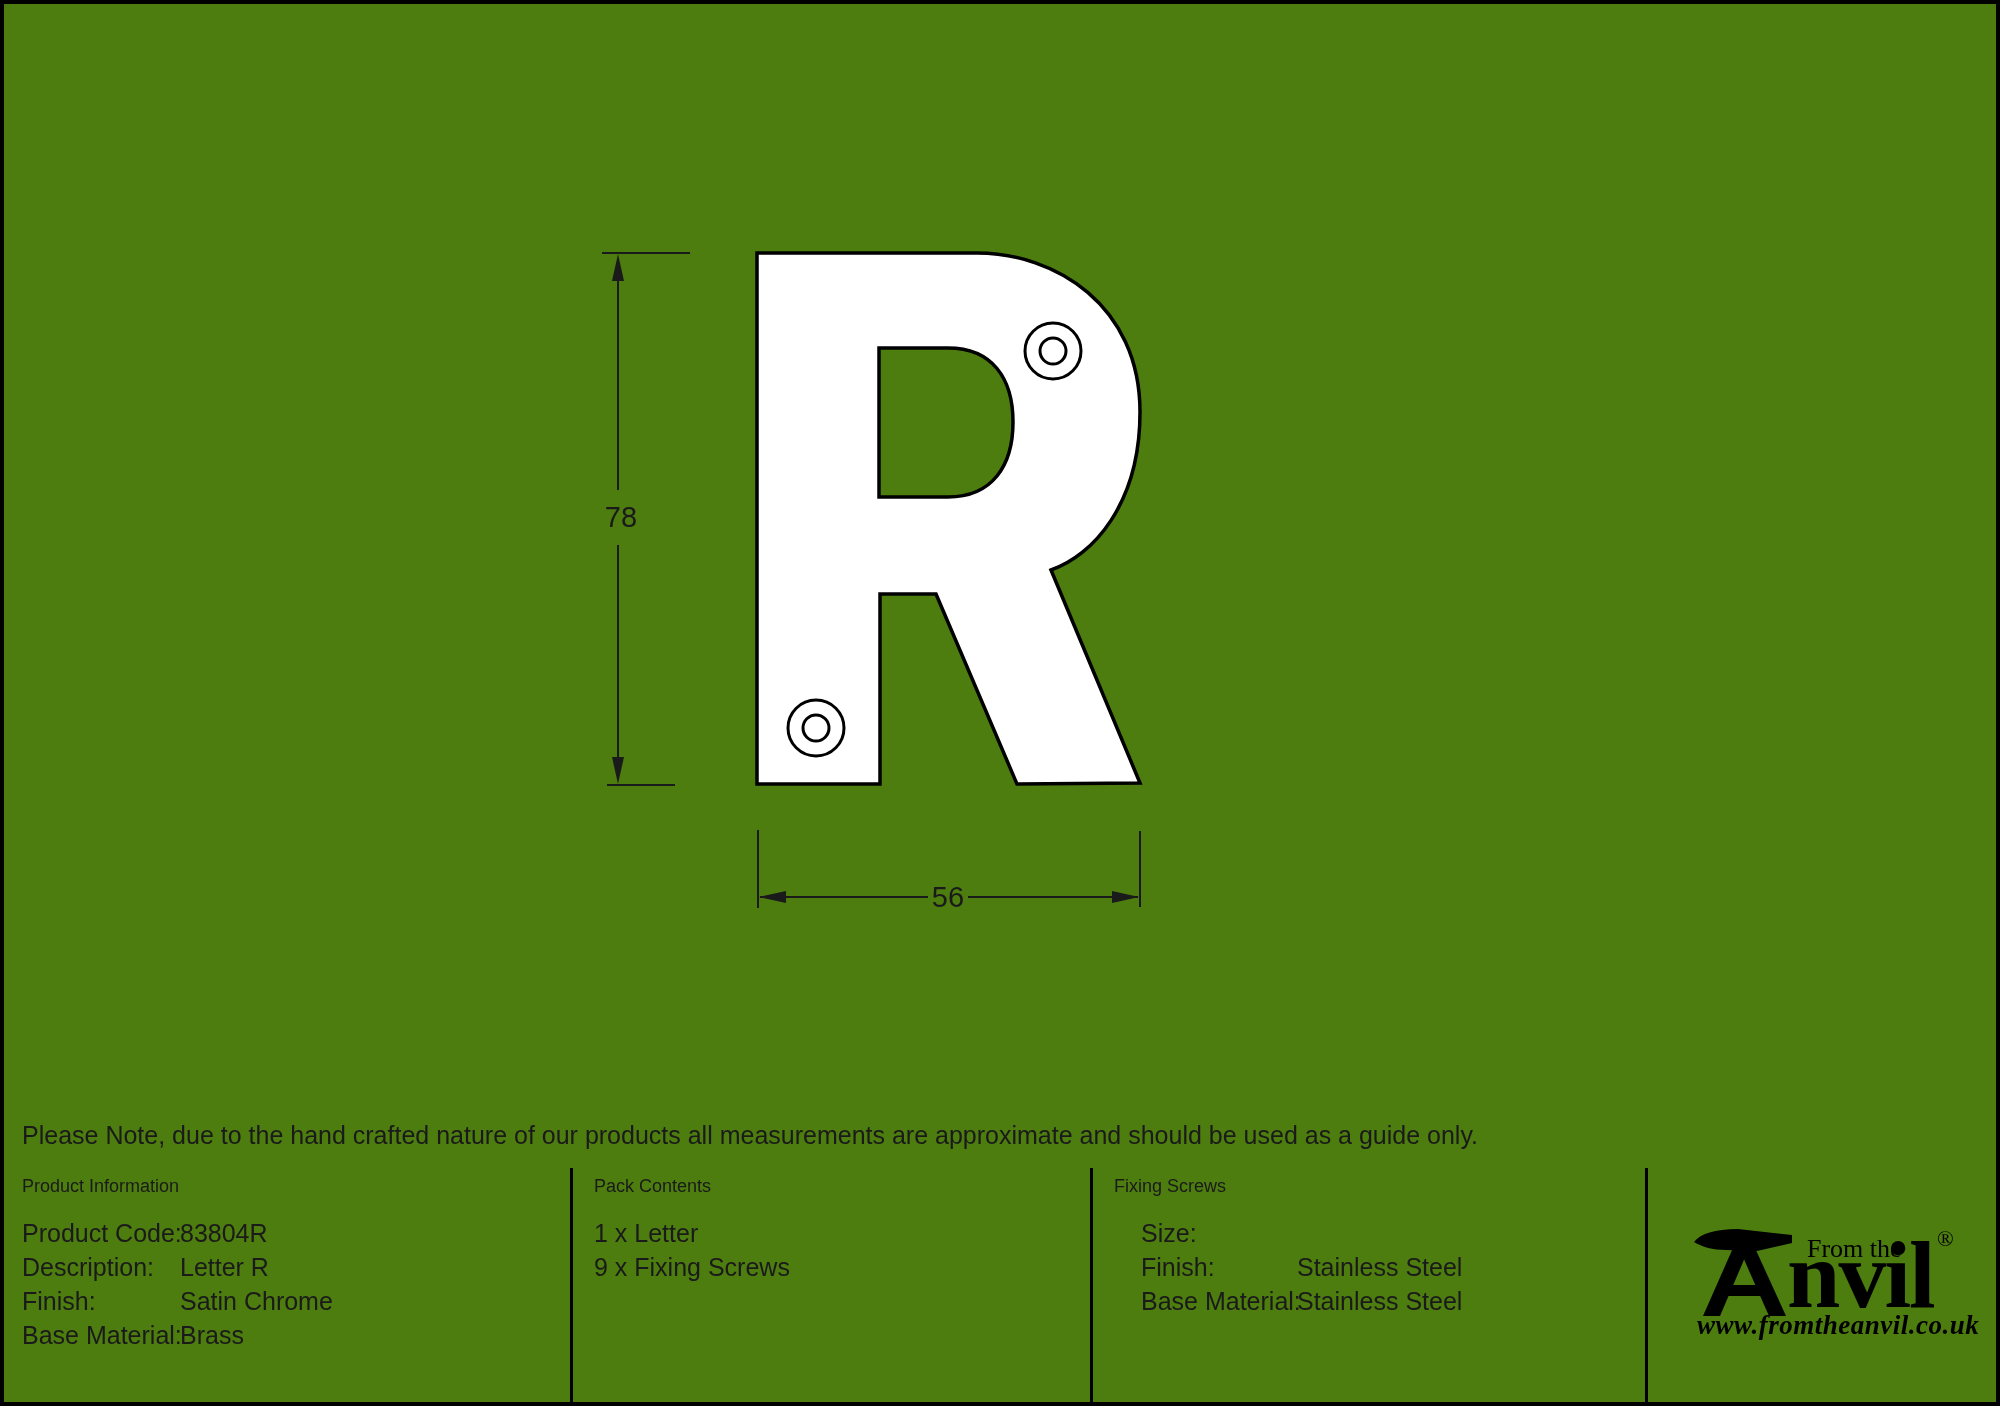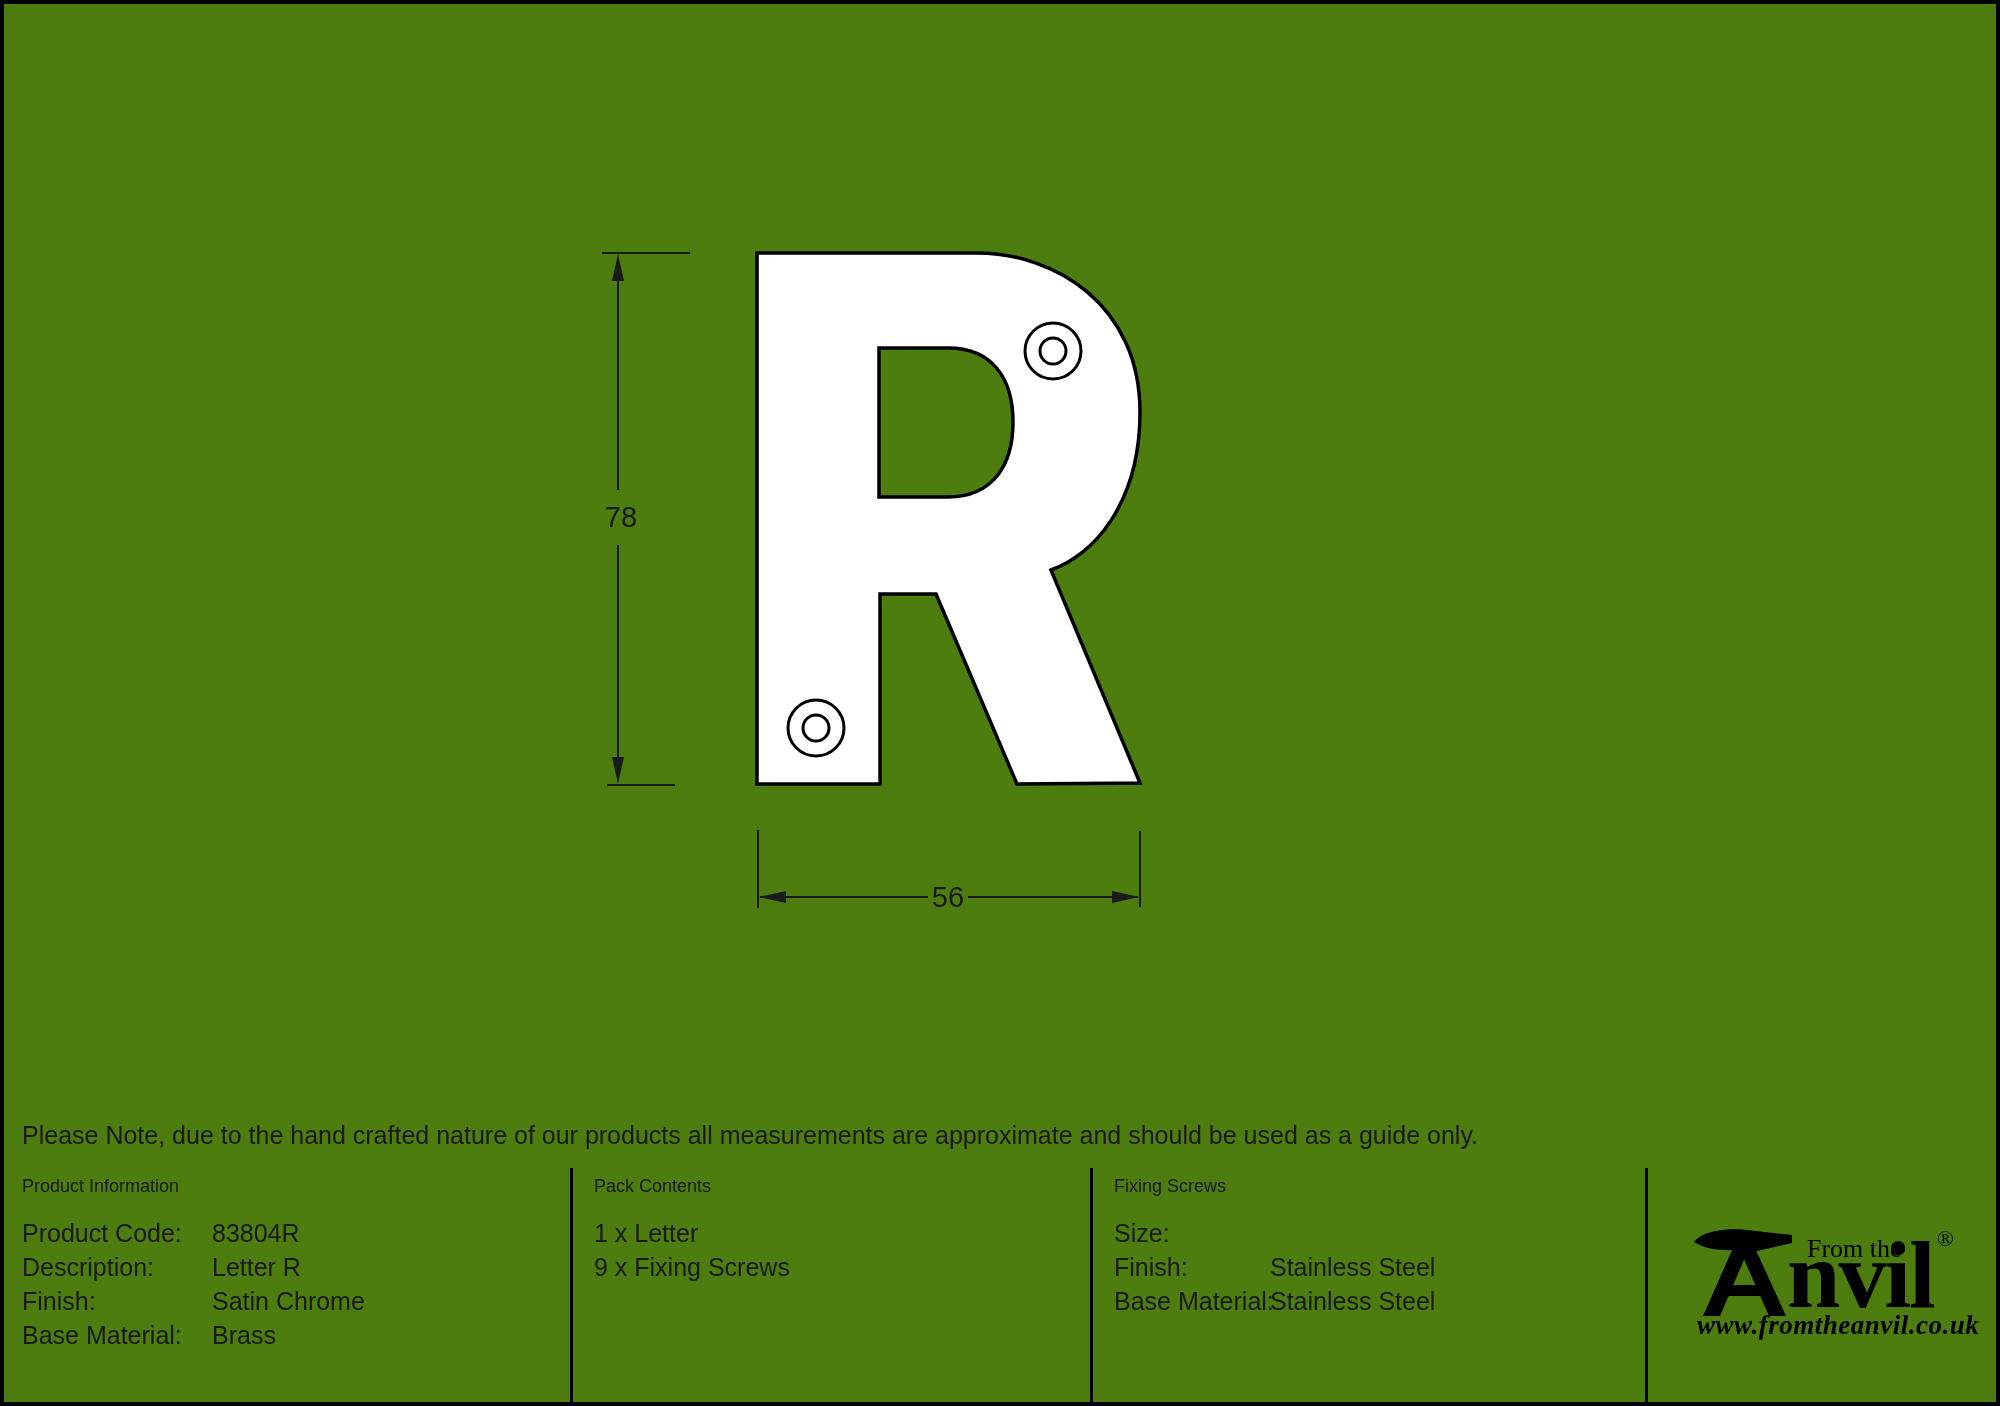--- a/index.html
+++ b/index.html
@@ -26,23 +26,23 @@
 
   
   .col-header { position:absolute; top:1170px; height:33px; line-height:33px; font-size:18px; }
   .hdr-product { left:22px; }
   .hdr-pack    { left:594px; }
   .hdr-fixing  { left:1114px; }
 
   .kv-block { position:absolute; top:1216px; font-size:25px; line-height:34px; }
   .kv-block .kv-row { display:grid; }
   .kv-product { left:22px; }
-  .kv-product .kv-row { grid-template-columns:158px auto;gap:32px; }
+  .kv-product .kv-row { grid-template-columns:158px auto; }
   .kv-fixing { left:1114px; }
-  .kv-fixing .kv-row { grid-template-columns:156px auto; }
+  .kv-fixing .kv-row { grid-template-columns:156px auto;margin-left:27px; }
   .list-block { position:absolute; left:594px; top:1216px; font-size:25px; line-height:34px; }
   .kv-row span, .list-block div { white-space:nowrap; }
 
   
   .logo { position:absolute; left:1647px; top:1164px; width:349px; height:238px; }
   .logo * { position:absolute; }
   .anvil-svg { left:46px; top:64px; }
   .logo-prefix { left:160px; top:70px; font-family:"Liberation Serif", serif; font-size:26px; color:#000; }
   .logo-word { left:140px; top:70px; font-family:"Liberation Serif", serif; font-weight:700;
                font-size:96px; line-height:82px; color:#000; letter-spacing:-2px; }

